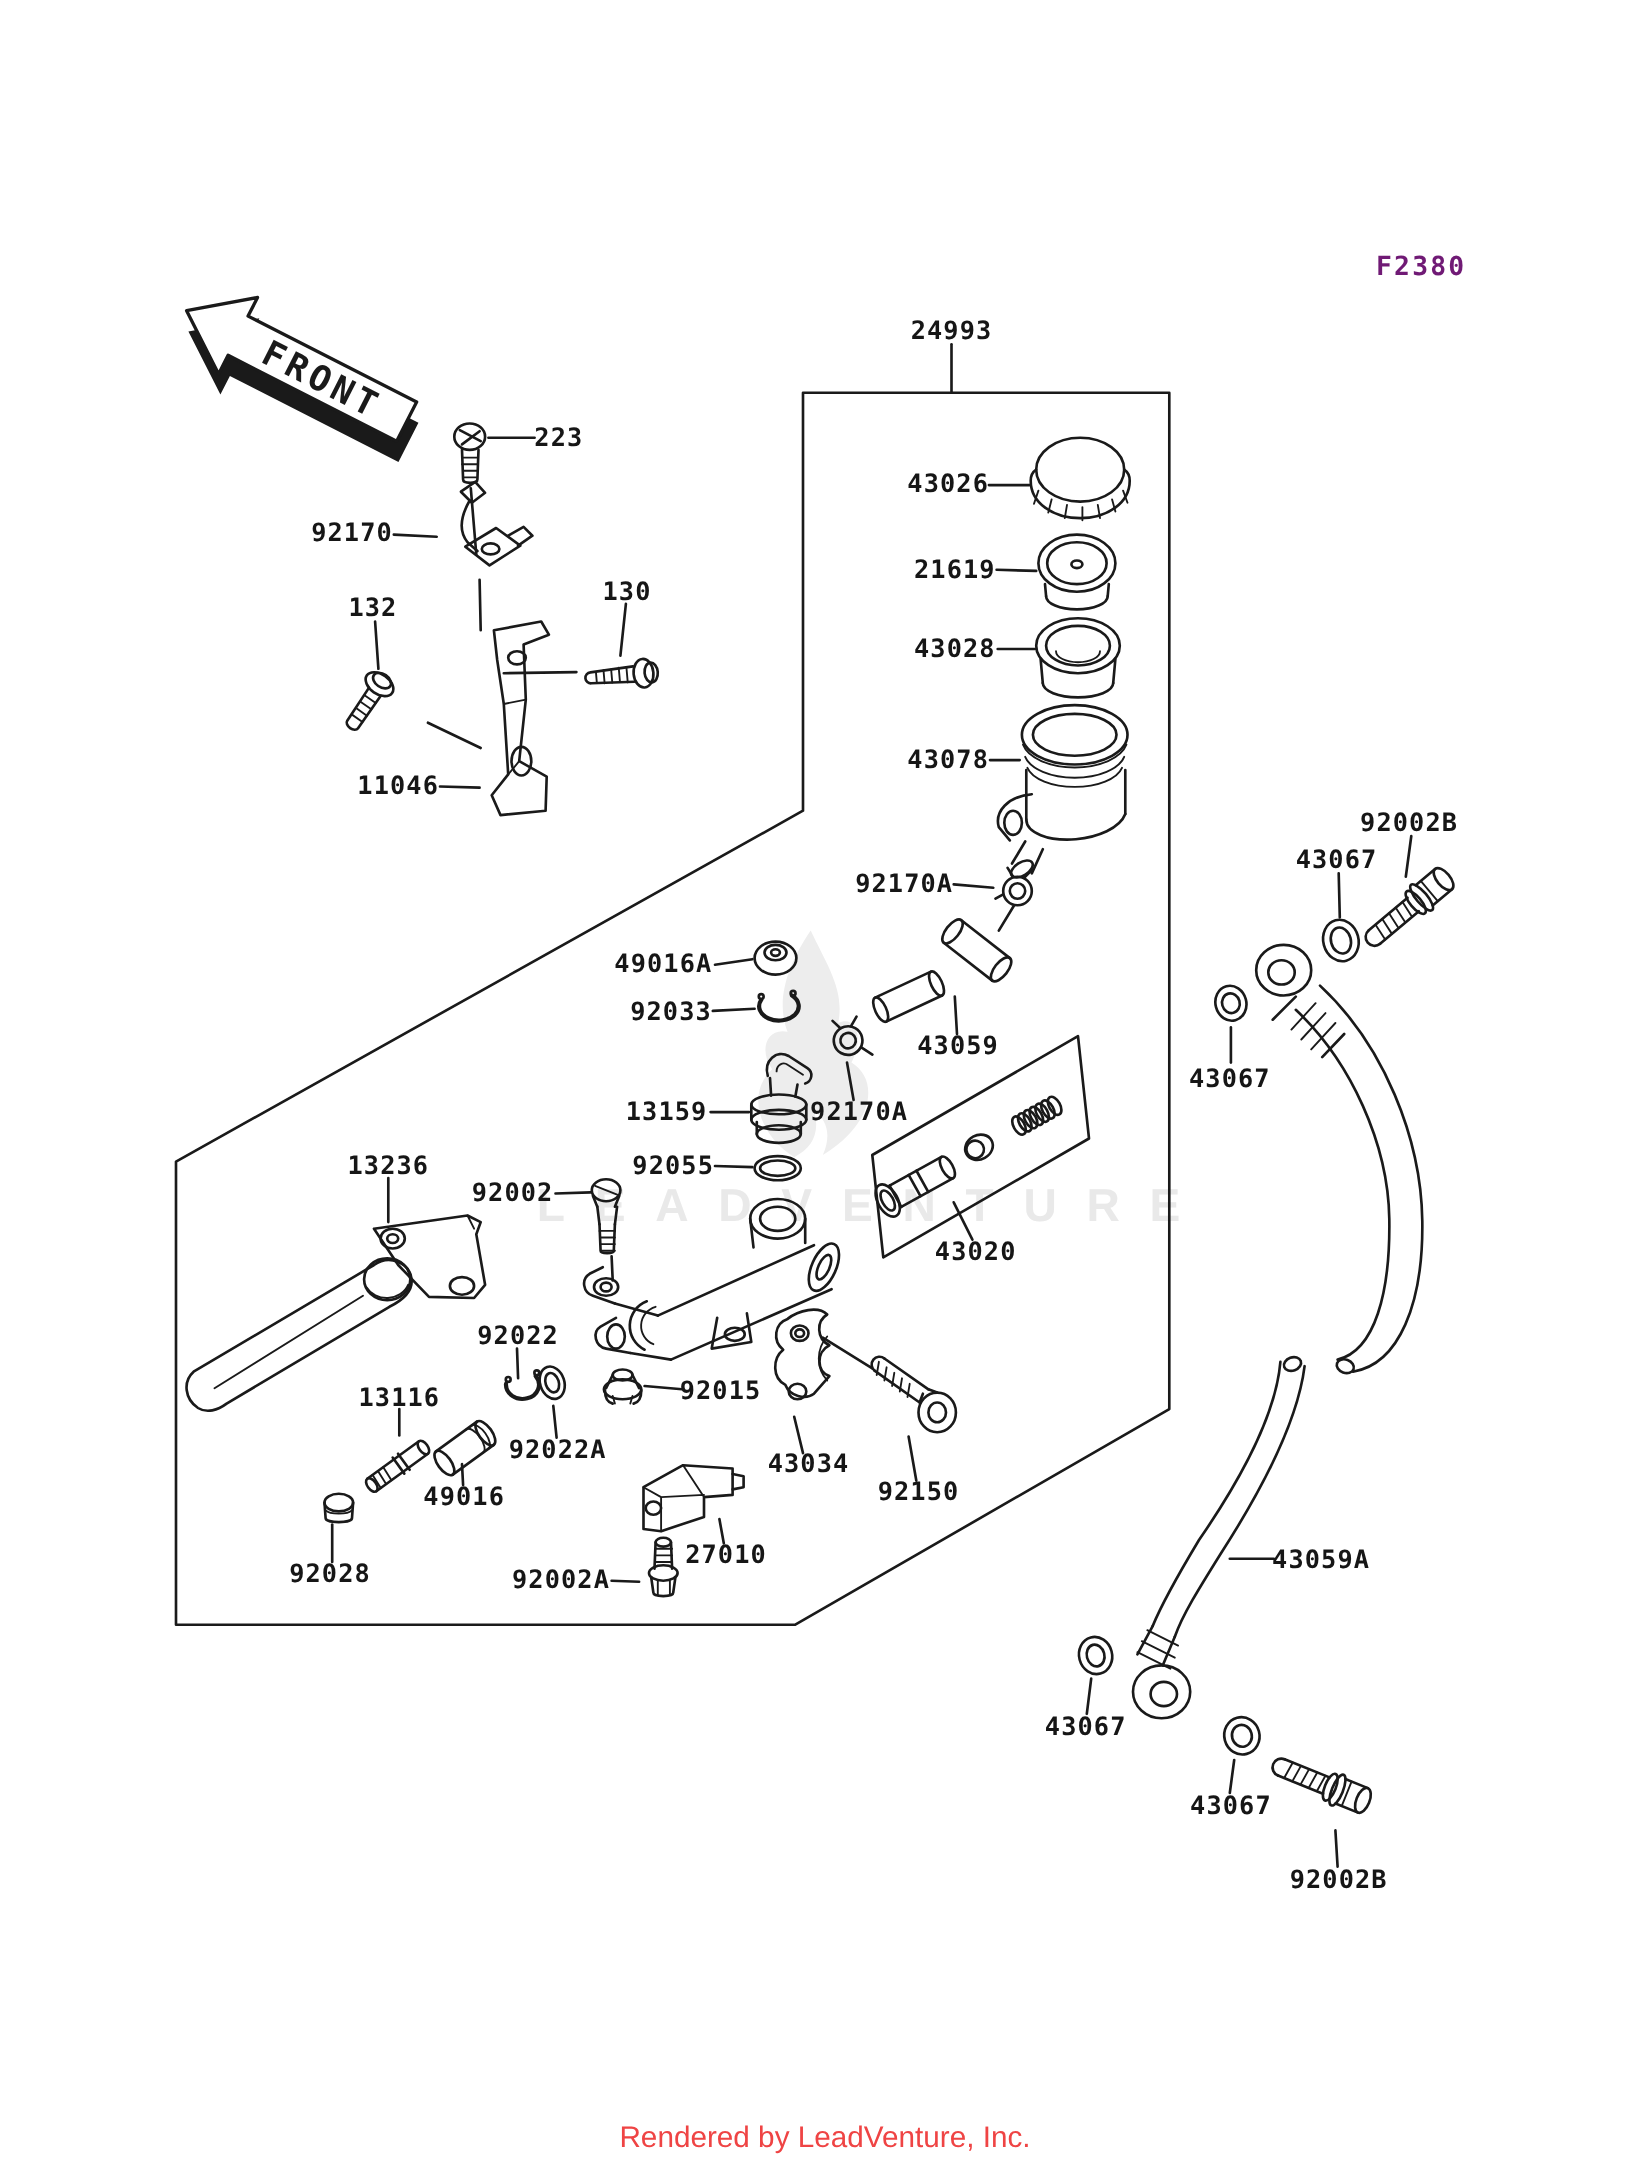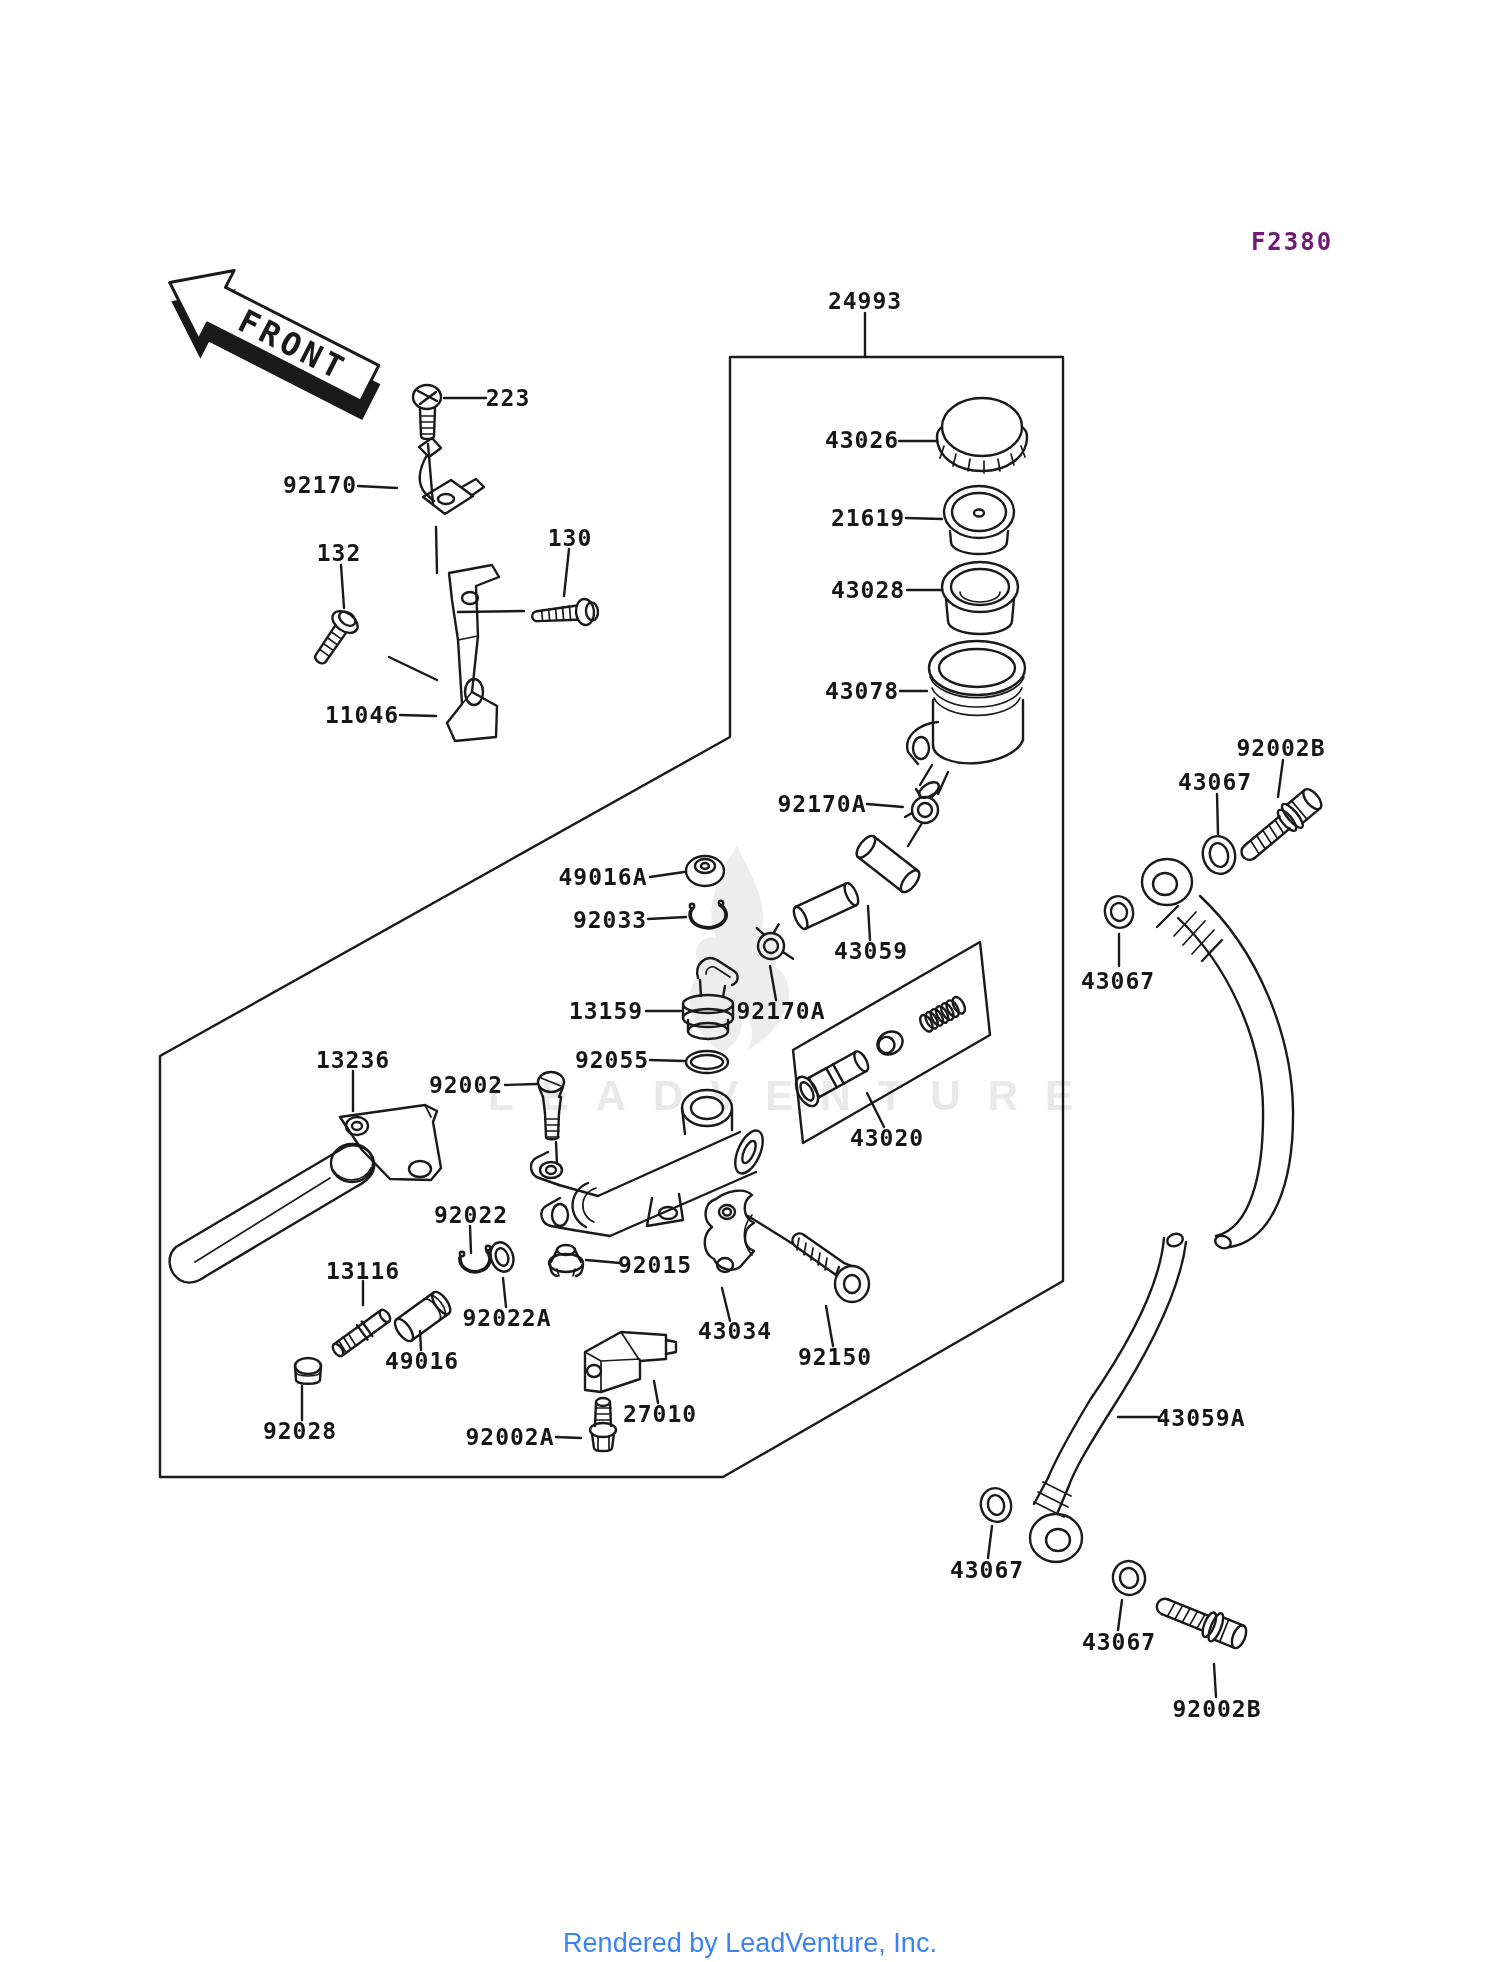--- a/index.html
+++ b/index.html
@@ -14,21 +14,21 @@
   svg .bk{fill:#1a1a1a;stroke:none;}
   svg .wf{fill:#ffffff;stroke:#1a1a1a;stroke-width:3;}
   svg .thin{stroke-width:1.7;}
   svg .thick{stroke-width:3.8;}
   svg text{stroke:none;fill:#1a1a1a;font-family:"DejaVu Sans Mono",monospace;}
   .plabel{position:absolute;transform:translate(-50%,-50%);font-weight:bold;font-size:23px;
           letter-spacing:1px;color:#161616;z-index:3;white-space:nowrap;}
   .figcode{position:absolute;transform:translate(-50%,-50%);font-weight:bold;font-size:24px;
            letter-spacing:2px;color:#701a75;z-index:3;}
   .footer{position:absolute;left:750px;top:1943px;transform:translate(-50%,-50%);
-          font-family:"Liberation Sans",sans-serif;font-size:27px;color:#3b82f6;z-index:3;white-space:nowrap;}
+          font-family:"Liberation Sans",sans-serif;font-size:27px;color:#ef4444;z-index:3;white-space:nowrap;}
 </style>
 </head>
 <body>
 
 <div class="canvas">
 
   <div class="wm-text">LEADVENTURE</div>
 
   <div class="figcode" style="left:1292px;top:242px;">F2380</div>
 

